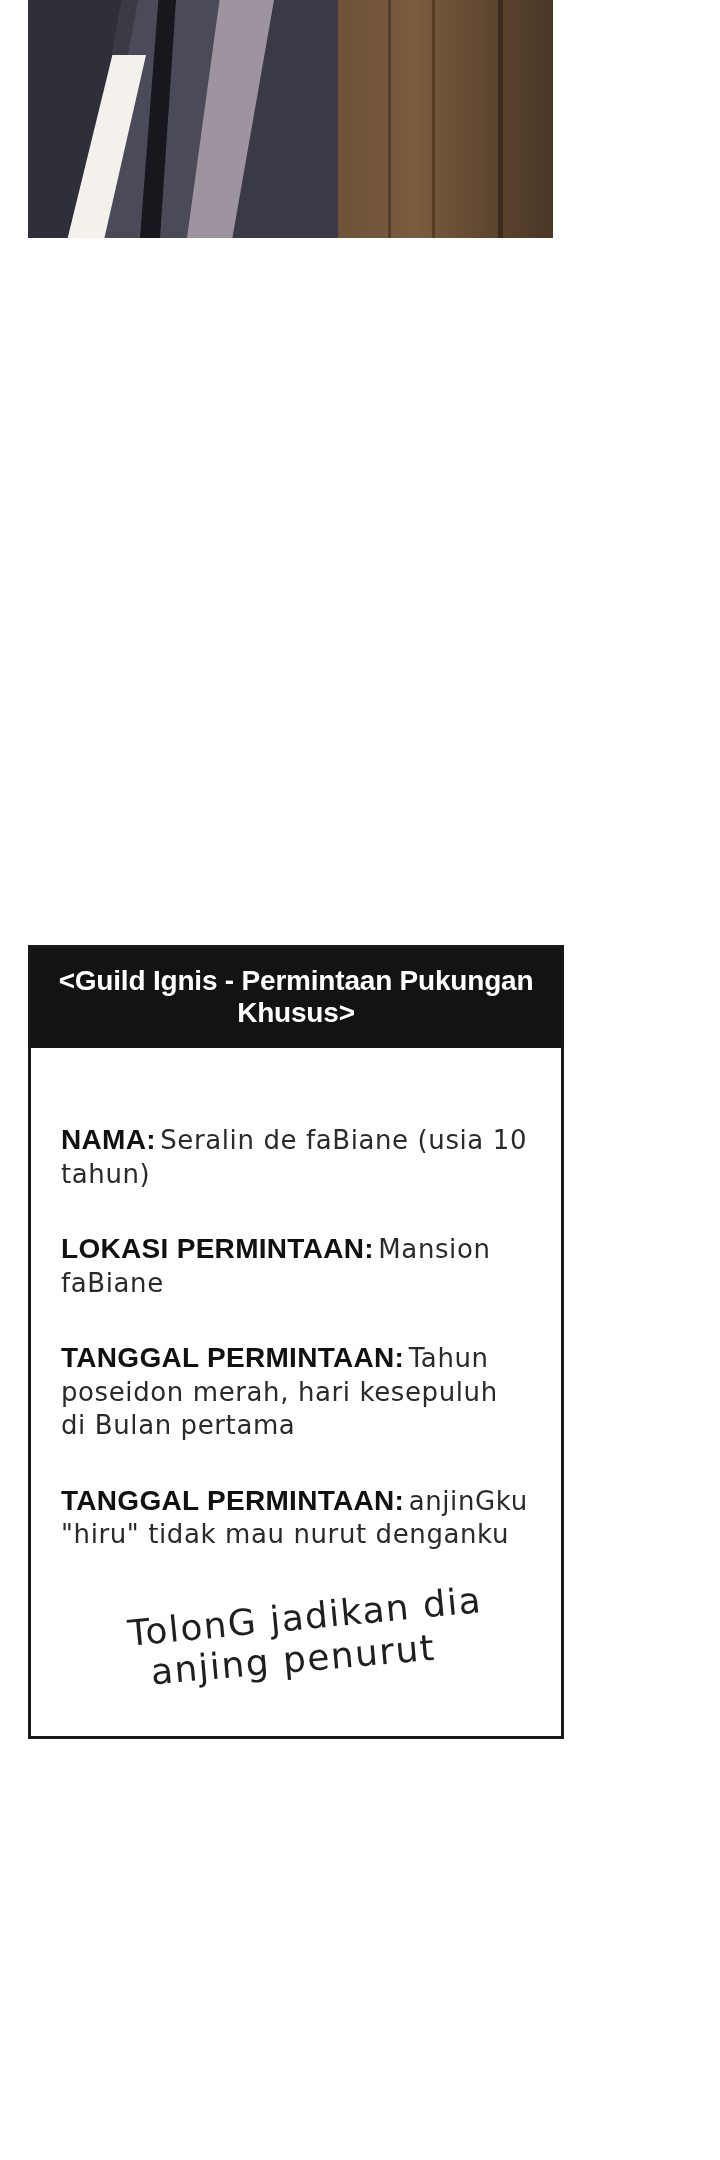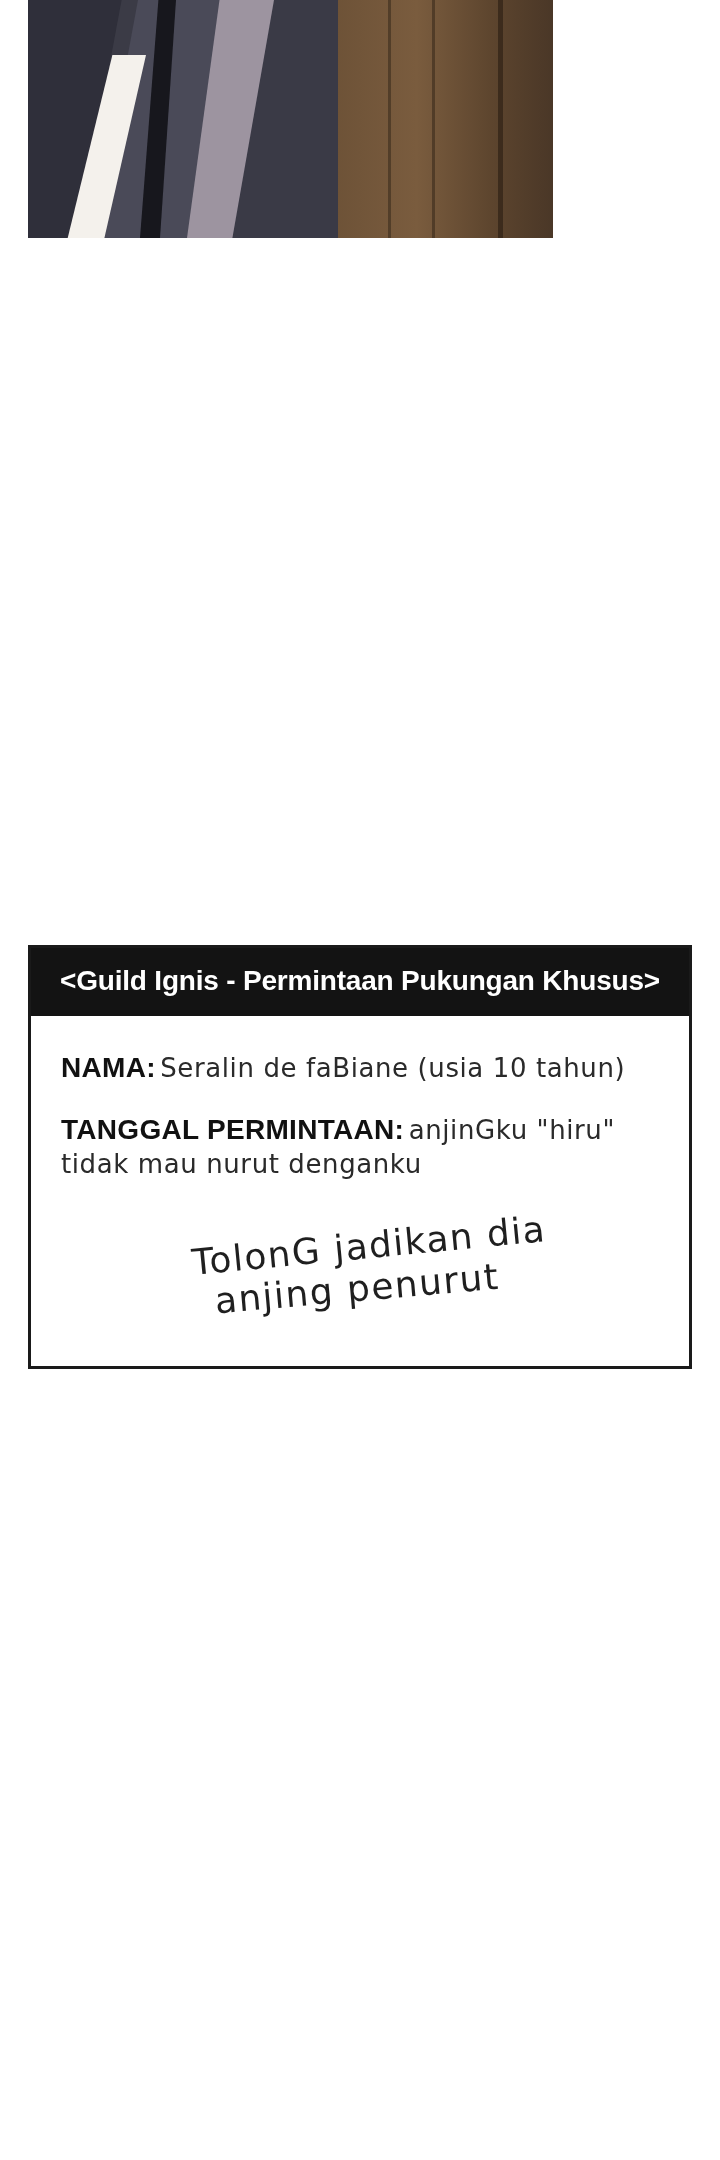--- a/index.html
+++ b/index.html
@@ -90,21 +90,21 @@
     left: 0; top: 0;
     width: 38px; height: 100%;
     background: #3a3a45;
   }
 
   
   .form-card {
     position: absolute;
     left: 28px;
     top: 945px;
-    width: 664px;
+    width: 536px;
     border: 3px solid #1a1a1a;
     background: #ffffff;
     box-sizing: border-box;
   }
   .form-header {
     background: #131313;
     color: #ffffff;
     padding: 17px 0 19px 0;
     text-align: center;
   }
@@ -113,20 +113,21 @@
     font-weight: bold;
     letter-spacing: -0.2px;
     font-family: "Liberation Sans", sans-serif;
   }
   .form-body {
     padding: 34px 30px 10px 30px;
   }
   .field {
     margin-bottom: 26px;
     line-height: 1.28;
+    margin-top: 40px;
   }
   .field .label {
     font-size: 28px;
     font-weight: bold;
     color: #111111;
     letter-spacing: 0.3px;
     font-family: "Liberation Sans", sans-serif;
   }
   .field .value {
     font-size: 26px;
@@ -179,21 +180,29 @@
     <div class="title">&lt;Guild Ignis - Permintaan Pukungan Khusus&gt;</div>
   </div>
 
   <div class="form-body">
 
     <div class="field">
       <span class="label">NAMA:</span>
       <span class="value">Seralin de faBiane (usia 10 tahun)</span>
     </div>
 
-
+    <div class="field">
+      <span class="label">LOKASI PERMINTAAN:</span>
+      <span class="value">Mansion faBiane</span>
+    </div>
+
+    <div class="field">
+      <span class="label">TANGGAL PERMINTAAN:</span>
+      <span class="value">Tahun poseidon merah, hari kesepuluh di Bulan pertama</span>
+    </div>
 
     <div class="field">
       <span class="label">TANGGAL PERMINTAAN:</span>
       <span class="value">anjinGku "hiru" tidak mau nurut denganku</span>
     </div>
 
     <div class="handwrite-block">
       <div class="line l1">TolonG jadikan dia</div>
       <div class="line l2">anjing penurut</div>
     </div>

